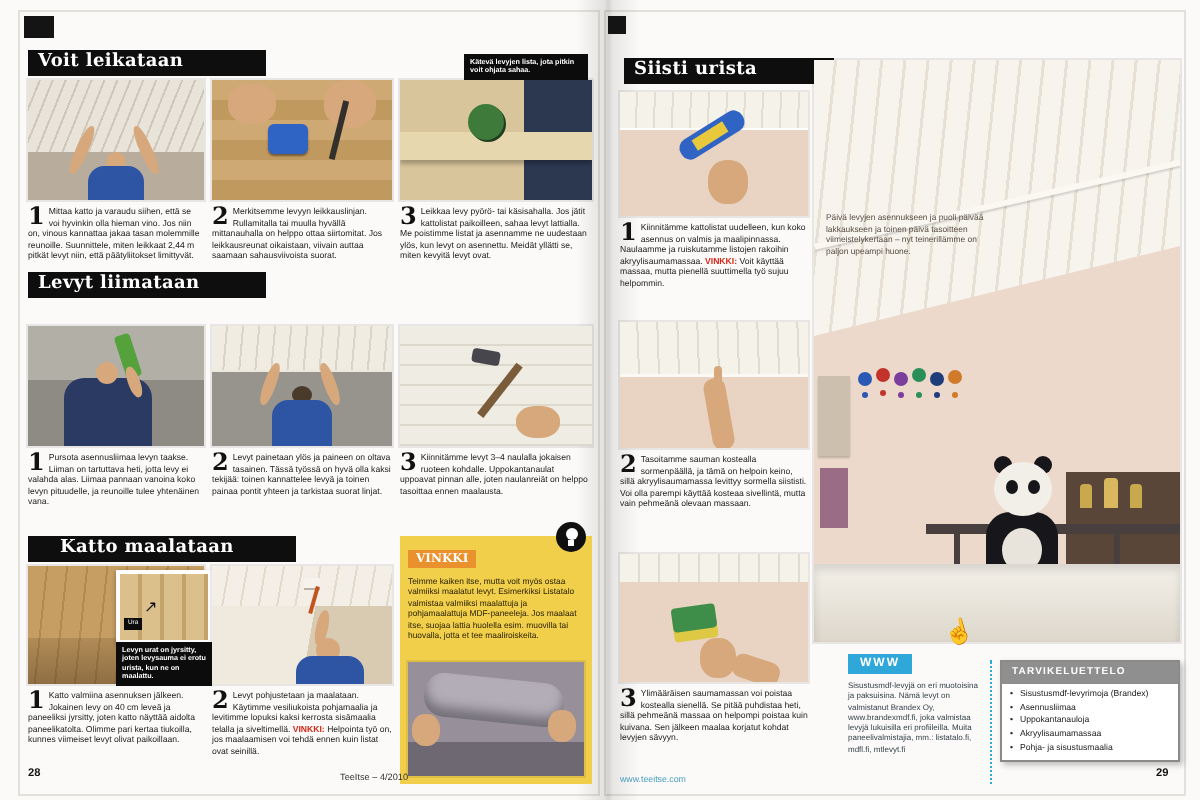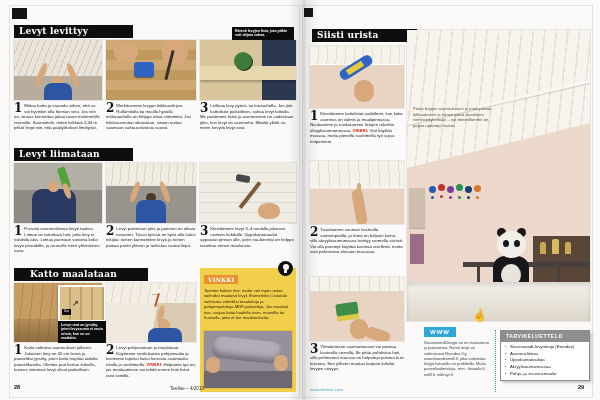--- a/index.html
+++ b/index.html
@@ -47,21 +47,21 @@
 </style>
 </head>
 <body>
 
 <div class="abs pageedge" style="left:9px;top:5px;width:289px;height:391px;"></div>
 <div class="abs pageedge" style="left:302px;top:5px;width:289px;height:391px;"></div>
 <div class="abs gutter"></div>
 <div class="abs mark" style="left:12px;top:8px;width:15px;height:11px;"></div>
 <div class="abs mark" style="left:304px;top:8px;width:9px;height:9px;"></div>
 
-<div class="abs sechead" style="left:14px;top:25px;width:109px;">Levyt levittyy</div>
+<div class="abs sechead" style="left:14px;top:25px;width:109px;">Voit leikataan</div>
 
 <div class="abs photo" style="left:14px;top:40px;width:88px;height:60px;
   background:linear-gradient(#e4e0d6 0 58%,#b8ac9c 58% 100%),#d8d3c9;">
   <div class="abs" style="left:0;top:0;width:88px;height:36px;background:repeating-linear-gradient(112deg,#e9e4da 0 5px,#cfc8ba 5px 6px);"></div>
   <div class="abs skin" style="left:24px;top:22px;width:6px;height:26px;transform:rotate(24deg);"></div>
   <div class="abs skin" style="left:56px;top:22px;width:6px;height:26px;transform:rotate(-24deg);"></div>
   <div class="abs skin" style="left:39px;top:36px;width:10px;height:10px;border-radius:50%;"></div>
   <div class="abs" style="left:30px;top:43px;width:28px;height:18px;background:#2e55a4;border-radius:8px 8px 0 0;"></div>
 </div>
 
@@ -87,21 +87,21 @@
 </div>
 <div class="abs step" style="left:106px;top:103px;width:90px;">
   <span class="num">2</span>
   <span>Merkitsemme levyyn leikkauslinjan. Rullamitalla tai muulla hyvällä mittanauhalla on helppo ottaa siirtomitat. Jos leikkausreunat oikaistaan, viivain auttaa saamaan sahausviivoista suorat.</span>
 </div>
 <div class="abs step" style="left:200px;top:103px;width:94px;">
   <span class="num">3</span>
   <span>Leikkaa levy pyörö- tai käsisahalla. Jos jätit kattolistat paikoilleen, sahaa levyt lattialla. Me poistimme listat ja asennamme ne uudestaan ylös, kun levyt on asennettu. Meidät yllätti se, miten kevyitä levyt ovat.</span>
 </div>
 
-<div class="abs sechead" style="left:14px;top:148px;width:109px;">Levyt liimataan</div>
+<div class="abs sechead" style="left:14px;top:136px;width:109px;">Levyt liimataan</div>
 
 <div class="abs photo" style="left:14px;top:163px;width:88px;height:60px;
   background:linear-gradient(#b2afa6 0 45%,#8e8b84 45% 100%);">
   <div class="abs" style="left:18px;top:26px;width:44px;height:34px;background:#2a3a63;border-radius:10px 10px 0 0;"></div>
   <div class="abs skin" style="left:34px;top:18px;width:11px;height:11px;border-radius:50%;"></div>
   <div class="abs" style="left:46px;top:4px;width:8px;height:22px;background:#55a23c;transform:rotate(-18deg);border-radius:2px;"></div>
   <div class="abs skin" style="left:50px;top:20px;width:6px;height:16px;transform:rotate(-20deg);"></div>
 </div>
 
 <div class="abs photo" style="left:106px;top:163px;width:90px;height:60px;

